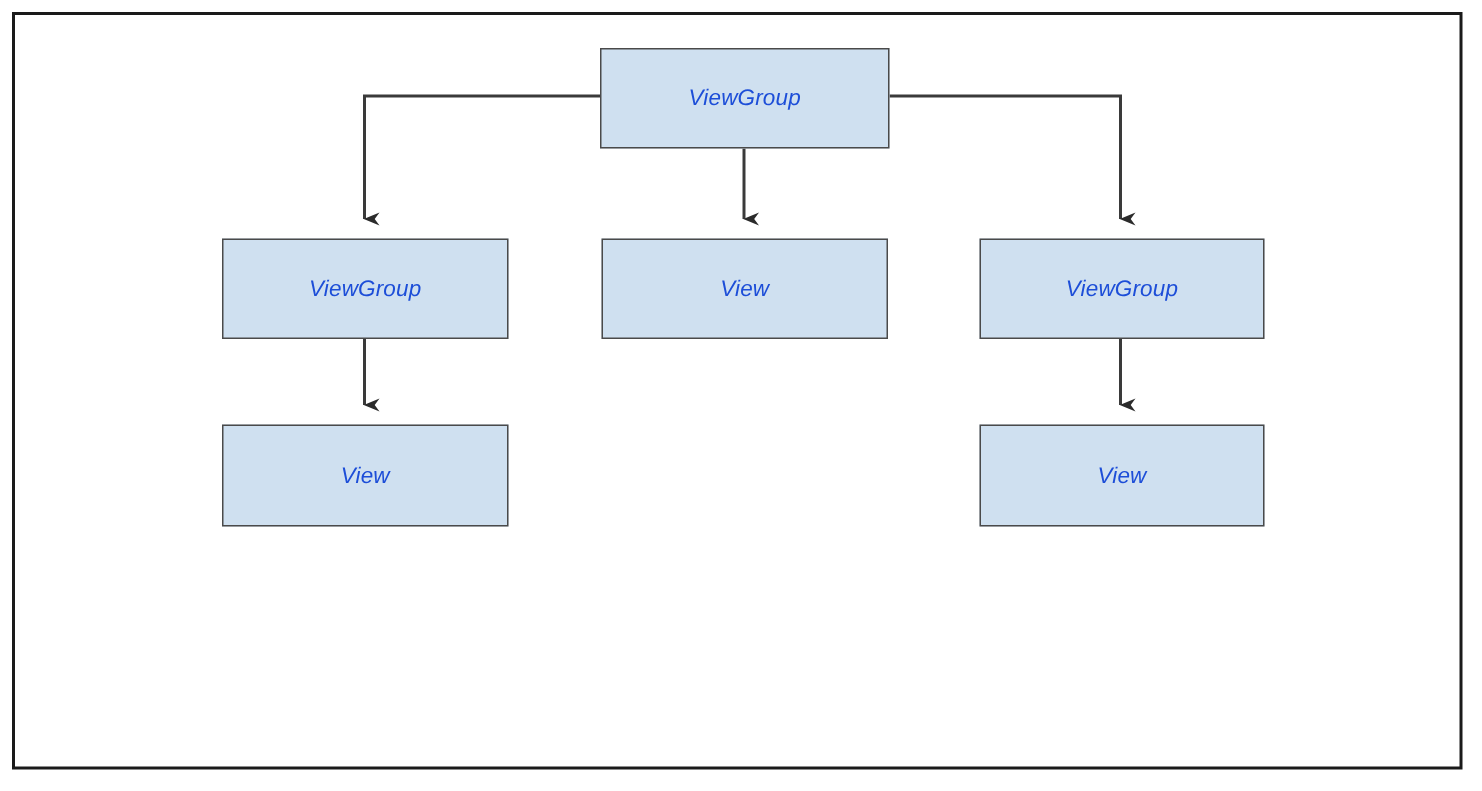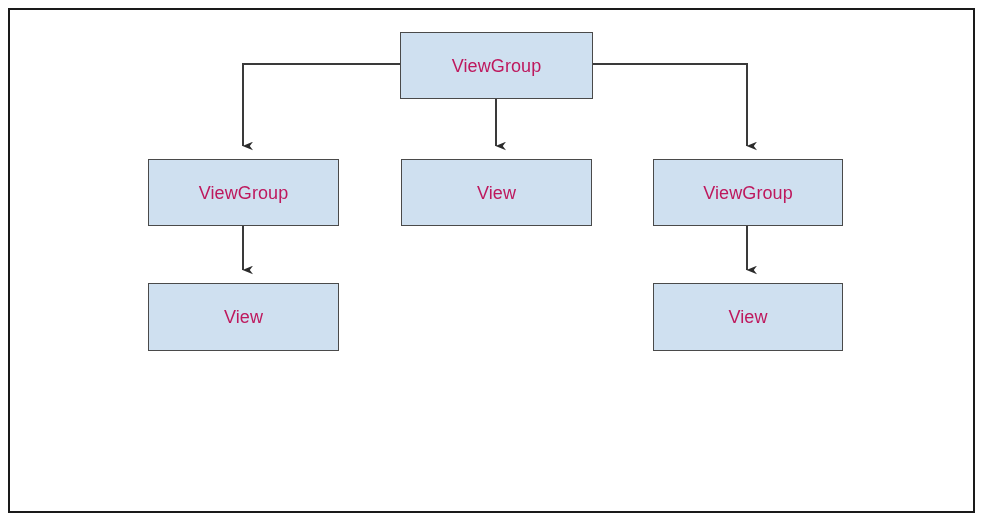--- a/index.html
+++ b/index.html
@@ -36,25 +36,26 @@
     position: absolute;
     box-sizing: border-box;
     background: #cfe0f0;
     border: 1.5px solid #4a4a4a;
     display: flex;
     align-items: center;
     justify-content: center;
   }
   .node-label {
     font-family: "Liberation Sans", sans-serif;
-    font-size: 18px;
-    color: #be185d;
+    font-size: 15px;
+    color: #1d4ed8;
     line-height: 1;
     letter-spacing: 0.1px;
     white-space: nowrap;
+    font-style: italic;
   }
 </style>
 </head>
 <body>
 
 <div id="page">
 
   <div id="outer-frame"></div>
 
   <svg id="diagram-svg" viewBox="0 0 988 527" xmlns="http://www.w3.org/2000/svg">

